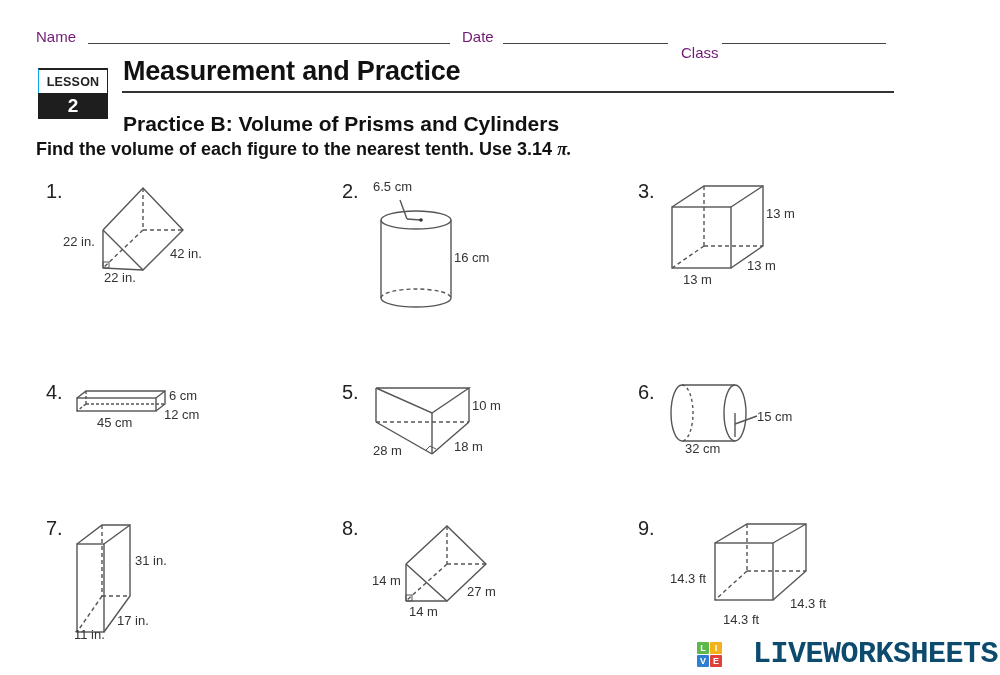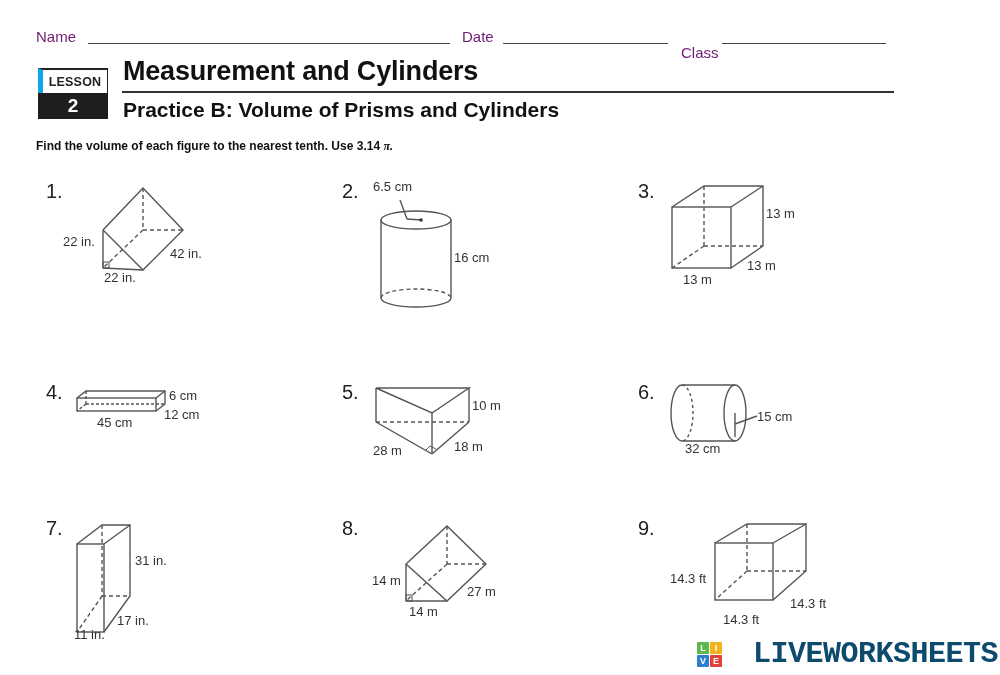--- a/index.html
+++ b/index.html
@@ -3,30 +3,30 @@
 <meta charset="utf-8">
 <style>
   html, body { margin: 0; padding: 0; background: #ffffff; }
   body { width: 1000px; height: 675px; position: relative; overflow: hidden;
          font-family: "Liberation Sans", sans-serif; color: #1a1a1a; }
   .abs { position: absolute; }
   .hdr-label { font-size: 15px; color: #701a75; }
   .blank { position: absolute; border-bottom: 1.5px solid #444; height: 0; }
   .lesson-box { left: 38px; top: 68px; width: 70px; height: 54px; }
   .lesson-top { position: absolute; left: 0; top: 0; width: 70px; height: 25px;
-                border-top: 2px solid #222; border-left: 5px solid #0ea5e9; border-right: 1px solid #222;
+                border-top: 2px solid #222; border-left: 1px solid #0ea5e9; border-right: 1px solid #222;
                 box-sizing: border-box; font-size: 12.5px; font-weight: bold; text-align: center;
                 line-height: 25px; color: #222; letter-spacing: 0.2px; }
   .lesson-num { position: absolute; left: 0; top: 25px; width: 70px; height: 26px;
                 background: #1e1e1e; color: #fff; font-weight: bold; font-size: 19px;
                 text-align: center; line-height: 26px; }
   .title { left: 123px; top: 56px; font-size: 27px; font-weight: bold; color: #111; letter-spacing: -0.2px; }
   .title-rule { left: 122px; top: 91px; width: 772px; height: 0; border-top: 2px solid #333; }
-  .subtitle { left: 123px; top: 98px; font-size: 21px; font-weight: bold; color: #111; }
-  .instructions { left: 36px; top: 139px; font-size: 12px; font-weight: bold; color: #111; }
+  .subtitle { left: 123px; top: 112px; font-size: 21px; font-weight: bold; color: #111; }
+  .instructions { left: 36px; top: 139px; font-size: 18px; font-weight: bold; color: #111; }
   .instructions .pi { font-family: "Liberation Serif", serif; font-style: italic; }
   .pnum { font-size: 20px; color: #222; }
   .fig { position: absolute; }
   .fig svg text { font-family: "Liberation Sans", sans-serif; font-size: 13px; fill: #333; }
   .logo { left: 697px; top: 639px; height: 30px; display: flex; align-items: center; }
   .tiles { display: grid; grid-template-columns: 12px 12px; grid-template-rows: 12px 12px; gap: 1px; margin-right: 3px; }
   .tile { font-size: 9px; font-weight: bold; color: #fff; text-align: center; line-height: 12px; border-radius: 1px; }
   .logo-text { font-size: 30px; font-weight: bold; color: #0c4a6e; letter-spacing: -0.5px; font-family: Liberation Mono, monospace; margin-left: 28px; }
 </style>
 </head>
@@ -36,21 +36,21 @@
 <div class="blank" style="left:88px; top:43px; width:362px;"></div>
 <div class="abs hdr-label" style="left:462px; top:28px;">Date</div>
 <div class="blank" style="left:503px; top:43px; width:165px;"></div>
 <div class="abs hdr-label" style="left:681px; top:44px;">Class</div>
 <div class="blank" style="left:722px; top:43px; width:164px;"></div>
 
 <div class="abs lesson-box">
   <div class="lesson-top">LESSON</div>
   <div class="lesson-num">2</div>
 </div>
-<div class="abs title">Measurement and Cylinders</div>
+<div class="abs title">Measurement and Practice</div>
 <div class="abs title-rule"></div>
 <div class="abs subtitle">Practice B: Volume of Prisms and Cylinders</div>
 
 <div class="abs instructions">
   <span>Find the volume of each figure to the nearest tenth. Use 3.14</span>
   <span class="pi">π.</span>
 </div>
 
 <div class="abs pnum" style="left:46px; top:180px;">1.</div>
 <div class="fig" style="left:58px; top:182px;">

